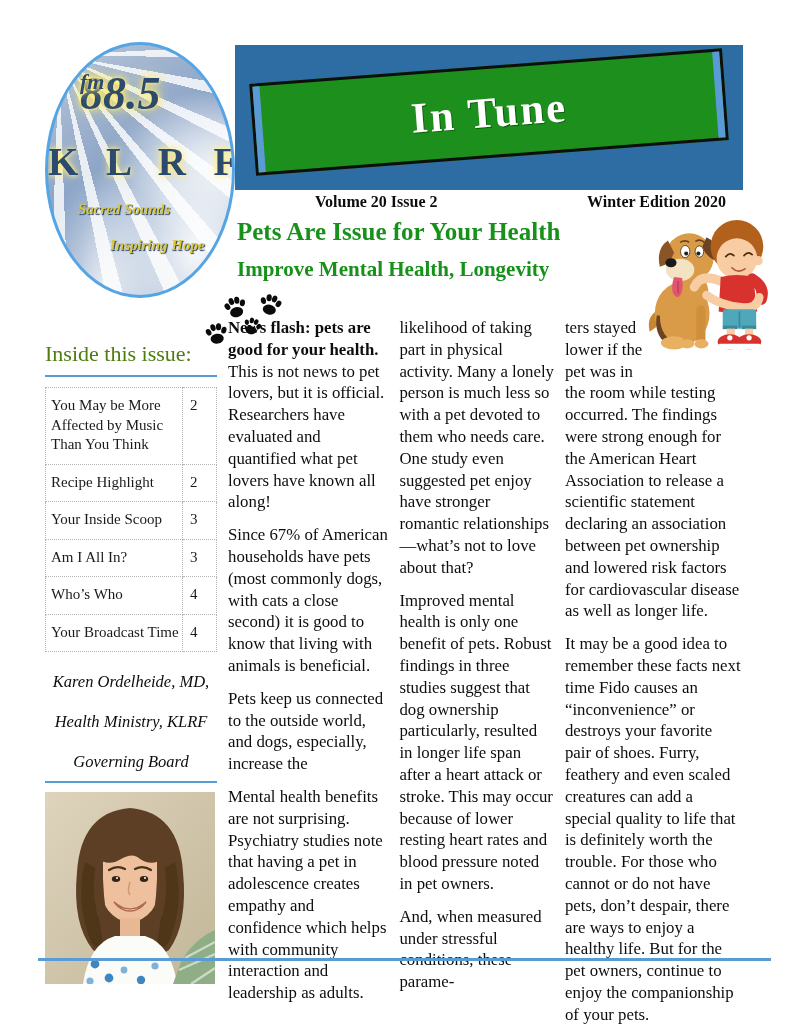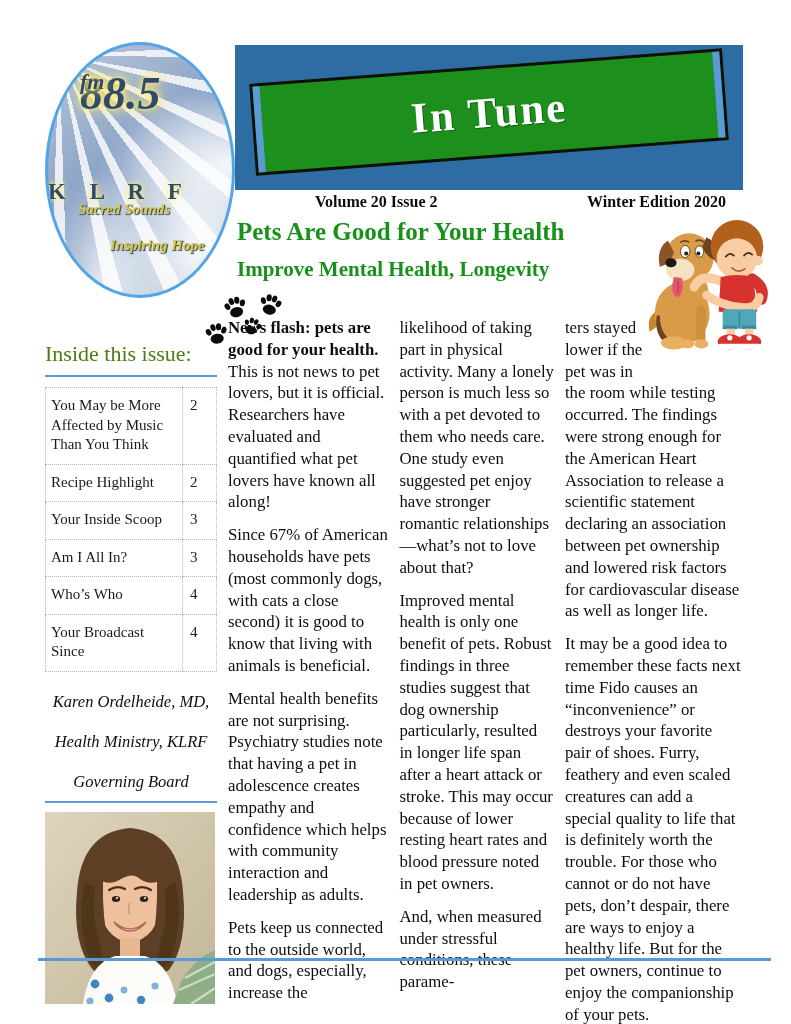--- a/index.html
+++ b/index.html
@@ -12,22 +12,22 @@
         background:
           radial-gradient(ellipse at 80% 82%, rgba(255,255,255,.95) 0%, rgba(255,255,255,0) 55%),
           radial-gradient(ellipse at 97% 48%, rgba(255,255,255,.85) 0%, rgba(255,255,255,0) 42%),
           radial-gradient(ellipse at 30% 99%, rgba(255,255,255,.8) 0%, rgba(255,255,255,0) 35%),
           repeating-conic-gradient(from 48deg at 6% 4%, rgba(255,255,255,.8) 0deg 4deg, rgba(255,255,255,0) 4deg 13deg),
           linear-gradient(145deg,#bcc8da 0%, #8aa3c6 45%, #7e99bf 100%);}
   .logo span{position:absolute;white-space:nowrap;}
   .logo .freq{left:32px;top:26px;font-size:46px;line-height:1;font-weight:bold;font-style:italic;color:#2c4a6e;
         text-shadow:0 0 14px #ffe96b,0 0 7px #ffe96b,0 0 3px #fff3a8;}
   .logo .fm{font-size:22px;vertical-align:18px;letter-spacing:0;}
-  .logo .call{left:0;top:94px;width:100%;text-align:left;font-size:23px;font-weight:bold;letter-spacing:9px;
-        color:#2c4a6e;text-shadow:0 0 9px #ffe96b,0 0 4px #fff3a8;margin-top:40px;}
+  .logo .call{left:0;top:94px;width:100%;text-align:left;font-size:39px;font-weight:bold;letter-spacing:9px;
+        color:#2c4a6e;text-shadow:0 0 9px #ffe96b,0 0 4px #fff3a8;}
   .logo .tag1{left:30px;top:156px;font-size:15px;font-weight:bold;font-style:italic;color:#dcc83c;
         text-shadow:1px 1px 1px #1f3a5f;}
   .logo .tag2{left:62px;top:192px;font-size:15px;font-weight:bold;font-style:italic;color:#dcc83c;
         text-shadow:1px 1px 1px #1f3a5f;}
 
   
   .banner{position:absolute;left:235px;top:45px;width:508px;height:145px;background:#2e6da4;}
   .banner-plate{position:absolute;left:17px;top:21px;width:468px;height:86px;background:#1d8f1d;
         border:3px solid #0e0e0e;transform:rotate(-4.3deg);
         display:flex;align-items:center;justify-content:center;}
@@ -91,21 +91,21 @@
       <i class="strip r"></i>
       <span class="banner-title">In Tune</span>
     </div>
   </div>
   <div class="issueline">
     <span class="vol">Volume 20 Issue 2</span>
     <span class="ed">Winter Edition 2020</span>
   </div>
 
   <div class="headline">
-    <h1>Pets Are Good for Your Health</h1>
+    <h1>Pets Are Issue for Your Health</h1>
     <h2>Improve Mental Health, Longevity</h2>
   </div>
 
   <svg class="paws" viewBox="0 0 114 74">
     <defs>
       <g id="paw" fill="#0b0b0b">
         <ellipse cx="12" cy="16.5" rx="6.6" ry="5"></ellipse>
         <ellipse cx="4.4" cy="9" rx="2.6" ry="3.4" transform="rotate(-22 4.4 9)"></ellipse>
         <ellipse cx="9.4" cy="5" rx="2.6" ry="3.5" transform="rotate(-7 9.4 5)"></ellipse>
         <ellipse cx="15" cy="5" rx="2.6" ry="3.5" transform="rotate(7 15 5)"></ellipse>
@@ -190,21 +190,21 @@
         </tr>
         <tr>
           <td>Am I All In?</td>
           <td class="pg">3</td>
         </tr>
         <tr>
           <td>Who’s Who</td>
           <td class="pg">4</td>
         </tr>
         <tr>
-          <td>Your Broadcast Since</td>
+          <td>Your Broadcast Time</td>
           <td class="pg">4</td>
         </tr>
       </tbody>
     </table>
 
     <div class="byline">
       <span>Karen Ordelheide, MD,</span>
       <span>Health Ministry,  KLRF</span>
       <span>Governing Board</span>
     </div>
@@ -243,22 +243,22 @@
       <circle cx="110" cy="174" r="3.6" fill="#7fb2d9"></circle>
       <path d="M128 192 L170 192 L170 138 Q148 148 136 170 Z" fill="#8fae86"></path>
       <path d="M140 166 L170 150 M134 178 L170 162 M146 192 L170 176" stroke="rgba(255,255,255,0.55)" stroke-width="2.4" fill="none"></path>
     </svg>
   </div>
 
   <div class="columns">
     <div class="col c1">
       <p><b>News flash: pets are good for your health.</b><span> This is not news to pet lovers, but it is official. Researchers have evaluated and quantified what pet lovers have known all along!</span></p>
       <p>Since 67% of American households have pets (most commonly dogs, with cats a close second) it is good to know that living with animals is beneficial.</p>
+      <p>Pets keep us connected to the outside world, and dogs, especially, increase the</p>
       <p>Mental health benefits are not surprising. Psychiatry studies note that having a pet in adolescence creates empathy and confidence which helps with community interaction and leadership as adults.</p>
-      <p>Pets keep us connected to the outside world, and dogs, especially, increase the</p>
     </div>
     <div class="col c2">
       <p>likelihood of taking part in physical activity. Many a lonely person is much less so with a pet devoted to them who needs care. One study even suggested pet enjoy have stronger romantic relationships—what’s not to love about that?</p>
       <p>Improved mental health is only one benefit of pets. Robust findings in three studies suggest that dog ownership particularly, resulted in longer life span after a heart attack or stroke. This may occur because of lower resting heart rates and blood pressure noted in pet owners.</p>
       <p>And, when measured under stressful conditions, these parame-</p>
     </div>
     <div class="col c3">
       <div class="wrap-spacer"></div>
       <p>ters stayed lower if the pet was in the room while testing occurred. The findings were strong enough for the American Heart Association to release a scientific statement declaring an association between pet ownership and lowered risk factors for cardiovascular disease as well as longer life.</p>
       <p>It may be a good idea to remember these facts next time Fido causes an “inconvenience” or destroys your favorite pair of shoes. Furry, feathery and even scaled creatures can add a special quality to life that is definitely worth the trouble. For those who cannot or do not have pets, don’t despair, there are ways to enjoy a healthy life. But for the pet owners, continue to enjoy the companionship of your pets.</p>

